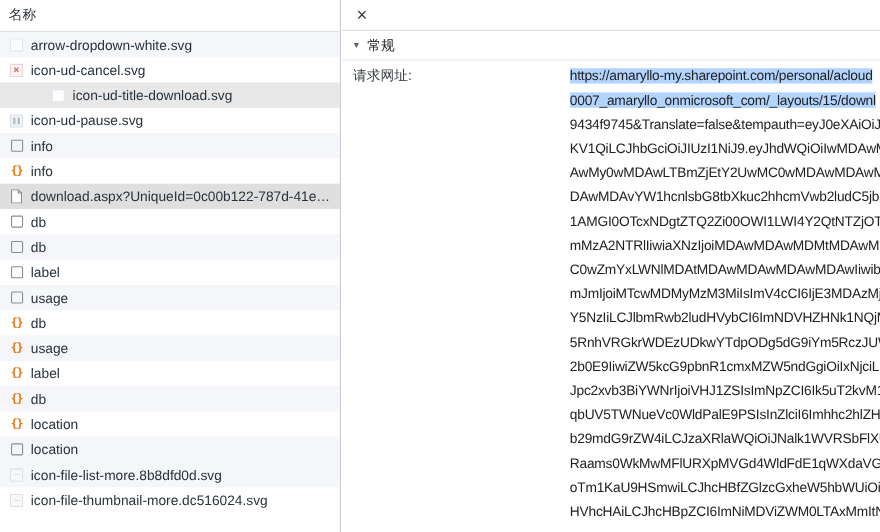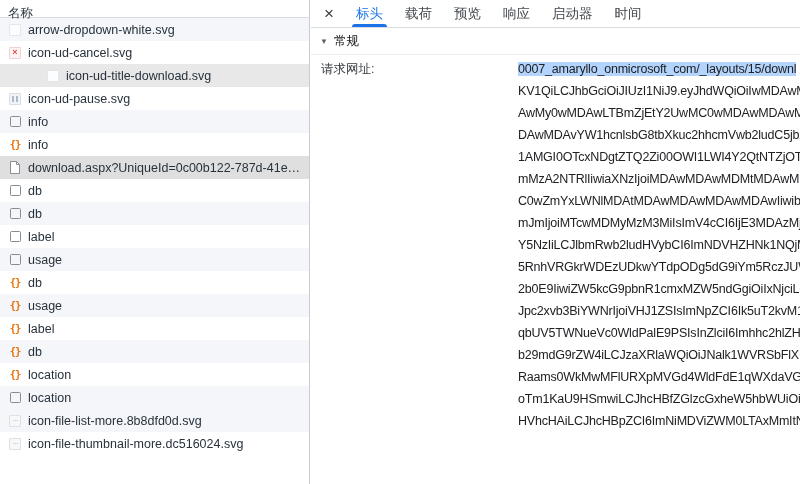--- a/index.html
+++ b/index.html
@@ -2,21 +2,21 @@
 <html><head>
 <meta charset="utf-8">
 <style>
   html,body{margin:0;padding:0;width:800px;height:484px;overflow:hidden;background:#fff;
     font-family:"Liberation Sans","DejaVu Sans",sans-serif;-webkit-font-smoothing:antialiased;}
   *{box-sizing:border-box;}
 
   
   .net-list{position:absolute;left:0;top:0;width:310px;height:484px;background:#fff;
     border-right:1px solid #c9ccd1;overflow:hidden;}
-  .list-header{height:18px;line-height:27px;padding-left:8px;font-size:12.5px;color:#303942;
+  .list-header{height:29px;line-height:27px;padding-left:8px;font-size:12.5px;color:#303942;
     border-bottom:1px solid #dadce0;background:#fff;}
   .net-row{height:23px;display:flex;align-items:center;padding-left:8px;font-size:12.5px;
     color:#28323c;white-space:nowrap;overflow:hidden;cursor:default;}
   .net-row.stripe{background:#f4f6fa;}
   .net-row.hover{background:#e8e8e8;padding-left:46px;}
   .net-row.selected{background:#dfdfdf;}
   .net-row .nm{overflow:hidden;text-overflow:clip;white-space:nowrap;}
 
   .ric{width:14px;height:14px;margin-right:6px;flex:0 0 14px;display:flex;align-items:center;
     justify-content:center;font-size:10px;}
@@ -181,39 +181,33 @@
           <span class="ic-image-dots">···</span>
         </span>
         <span class="nm">icon-file-thumbnail-more.dc516024.svg</span>
       </div>
     </div>
 </div>
 
 <div class="details">
   <div class="tabbar">
     <div class="close-btn">×</div>
-    <span id="tabs" style="display:flex">
-        <div class="tab active">标头</div>
-        <div class="tab">载荷</div>
-        <div class="tab">预览</div>
-        <div class="tab">响应</div>
-        <div class="tab">启动器</div>
-        <div class="tab">时间</div>
-      </span>
   </div>
 
   <div class="section-header">
     <span class="tri">▼</span>
     <span>常规</span>
   </div>
 
   <div class="kv">
     <div class="kv-label">请求网址:</div>
     <div class="kv-value" id="urlval">
+        <div class="url-line"><span class="hl">https://amaryllo-my.sharepoint.com/personal/acloud</span></div>
         <div class="url-line"><span class="hl">0007_amaryllo_onmicrosoft_com/_layouts/15/downl</span></div>
+        <div class="url-line">9434f9745&amp;Translate=false&amp;tempauth=eyJ0eXAiOiJ</div>
         <div class="url-line">KV1QiLCJhbGciOiJIUzI1NiJ9.eyJhdWQiOiIwMDAwMD</div>
         <div class="url-line">AwMy0wMDAwLTBmZjEtY2UwMC0wMDAwMDAwM</div>
         <div class="url-line">DAwMDAvYW1hcnlsbG8tbXkuc2hhcmVwb2ludC5jb2</div>
         <div class="url-line">1AMGI0OTcxNDgtZTQ2Zi00OWI1LWI4Y2QtNTZjOTR</div>
         <div class="url-line">mMzA2NTRlIiwiaXNzIjoiMDAwMDAwMDMtMDAwM</div>
         <div class="url-line">C0wZmYxLWNlMDAtMDAwMDAwMDAwMDAwIiwib</div>
         <div class="url-line">mJmIjoiMTcwMDMyMzM3MiIsImV4cCI6IjE3MDAzMj</div>
         <div class="url-line">Y5NzIiLCJlbmRwb2ludHVybCI6ImNDVHZHNk1NQjM</div>
         <div class="url-line">5RnhVRGkrWDEzUDkwYTdpODg5dG9iYm5RczJUWlh</div>
         <div class="url-line">2b0E9IiwiZW5kcG9pbnR1cmxMZW5ndGgiOiIxNjciLC</div>

